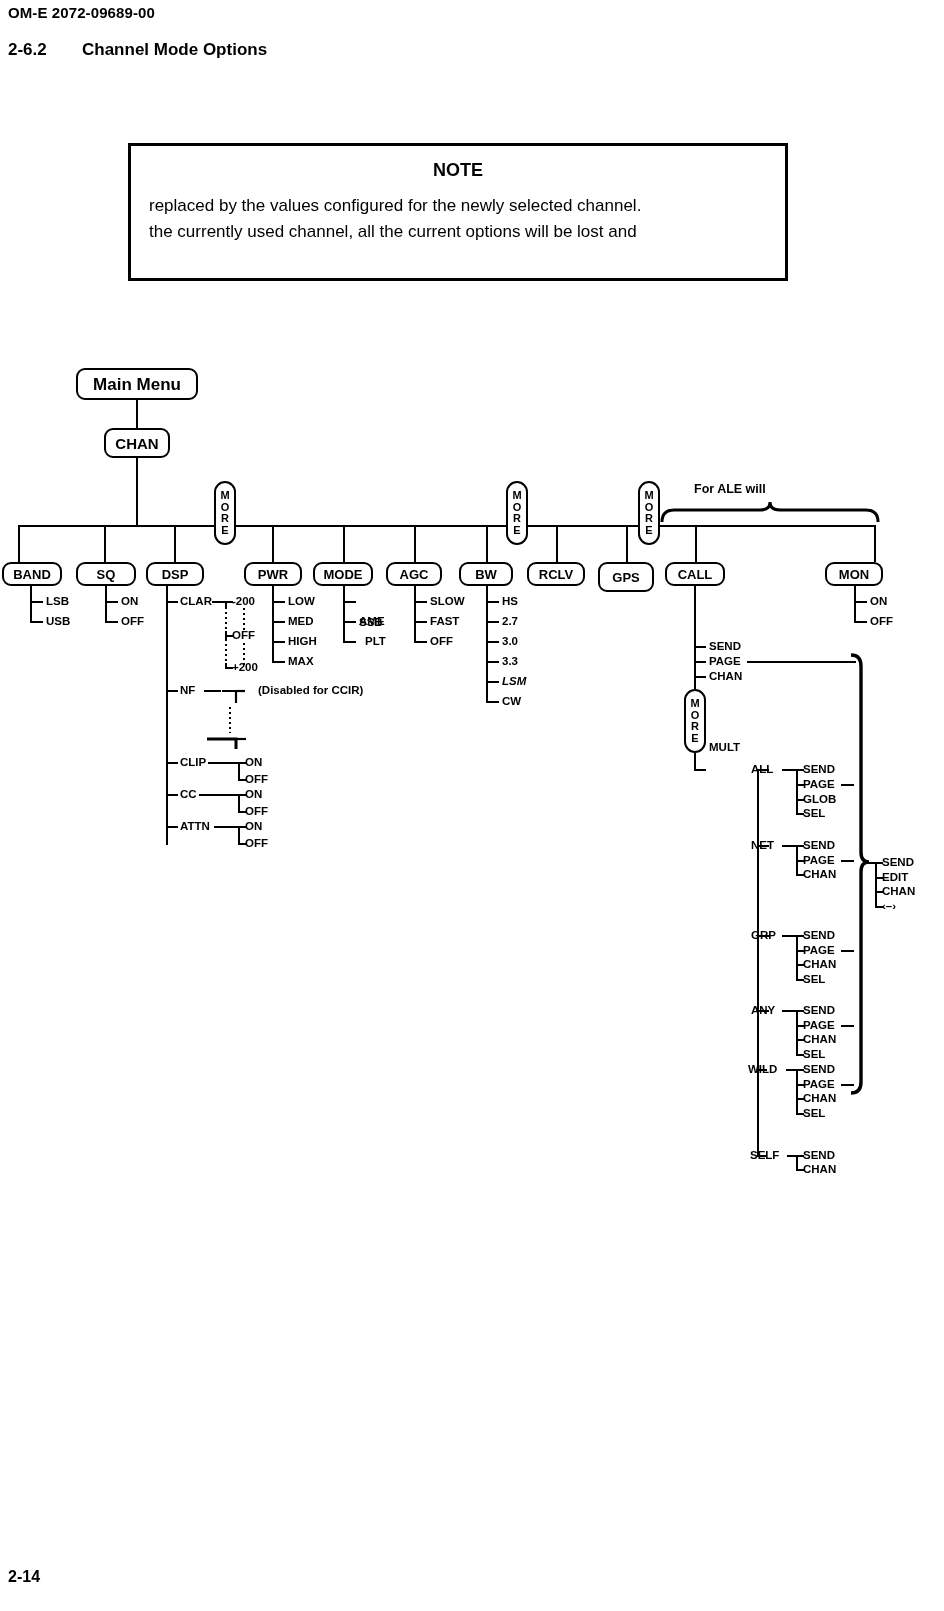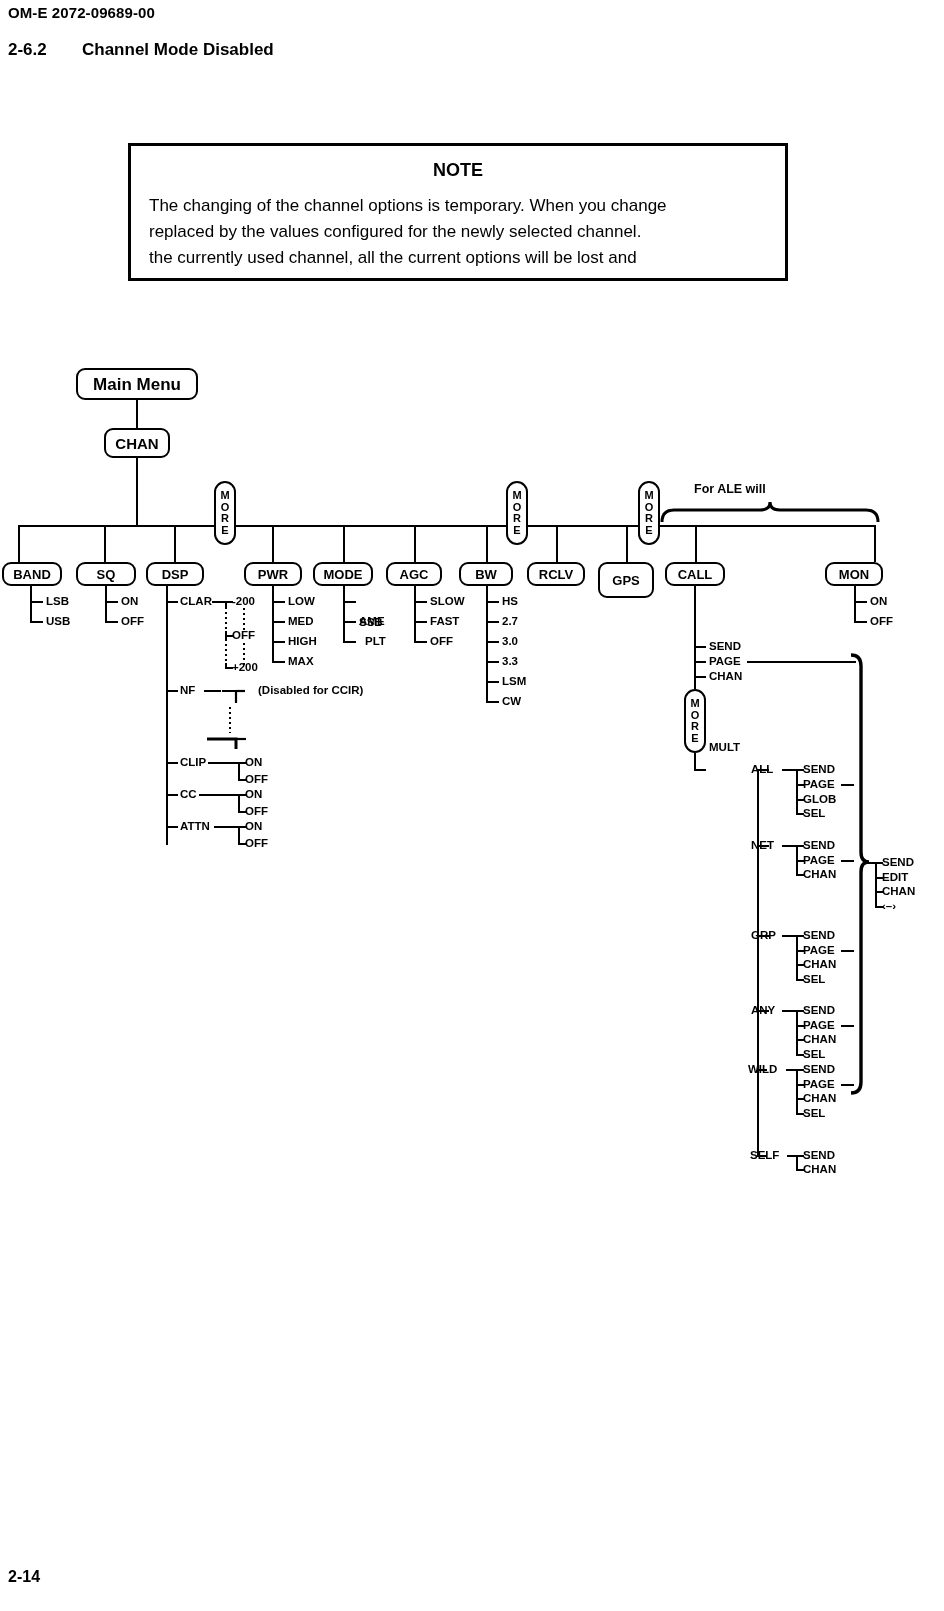--- a/index.html
+++ b/index.html
@@ -120,28 +120,27 @@
   .brace{position:absolute;}
 </style>
 </head>
 <body>
 
 <div class="page">
 
   <div class="doc-id">OM-E 2072-09689-00</div>
 
   <div class="sec-head">
-    <span class="num">2-6.2</span><span>Channel Mode Disabled</span>
+    <span class="num">2-6.2</span><span>Channel Mode Options</span>
   </div>
 
 
   <div class="note-box">
     <div class="note-title">NOTE</div>
     <div class="note-text">
-      <span>The changing of the channel options is temporary. When you change</span>
       <span>replaced by the values configured for the newly selected channel.</span>
       <span>the currently used channel, all the current options will be lost and</span>
     </div>
   </div>
 
 
   <div class="diagram">
 
     <div class="node main" style="left:76px;top:368px;width:122px;height:32px;">Main Menu</div>
 
@@ -190,21 +189,21 @@
     <div class="ln v" style="left:874px;top:525px;height:37px;"></div>
 
     <div class="node l1" style="left:2px;top:562px;width:60px;height:24px;">BAND</div>
     <div class="node l1" style="left:76px;top:562px;width:60px;height:24px;">SQ</div>
     <div class="node l1" style="left:146px;top:562px;width:58px;height:24px;">DSP</div>
     <div class="node l1" style="left:244px;top:562px;width:58px;height:24px;">PWR</div>
     <div class="node l1" style="left:313px;top:562px;width:60px;height:24px;">MODE</div>
     <div class="node l1" style="left:386px;top:562px;width:56px;height:24px;">AGC</div>
     <div class="node l1" style="left:459px;top:562px;width:54px;height:24px;">BW</div>
     <div class="node l1" style="left:527px;top:562px;width:58px;height:24px;">RCLV</div>
-    <div class="node l1" style="left:598px;top:562px;width:56px;height:36px;text-align:center;">GPS</div>
+    <div class="node l1" style="left:598px;top:562px;width:56px;height:30px;text-align:center;">GPS</div>
     <div class="node l1" style="left:665px;top:562px;width:60px;height:24px;">CALL</div>
     <div class="node l1" style="left:825px;top:562px;width:58px;height:24px;">MON</div>
 
     <div class="ln v2" style="left:30px;top:586px;height:37px;"></div>
     <div class="ln h2" style="left:30px;top:601px;width:13px;"></div>
     <div class="ln h2" style="left:30px;top:621px;width:13px;"></div>
     <div class="lbl" style="left:46px;top:595px;">LSB</div>
     <div class="lbl" style="left:46px;top:615px;">USB</div>
 
     <div class="ln v2" style="left:105px;top:586px;height:37px;"></div>
@@ -303,21 +302,21 @@
     <div class="ln h2" style="left:486px;top:601px;width:13px;"></div>
     <div class="ln h2" style="left:486px;top:621px;width:13px;"></div>
     <div class="ln h2" style="left:486px;top:641px;width:13px;"></div>
     <div class="ln h2" style="left:486px;top:661px;width:13px;"></div>
     <div class="ln h2" style="left:486px;top:681px;width:13px;"></div>
     <div class="ln h2" style="left:486px;top:701px;width:13px;"></div>
     <div class="lbl" style="left:502px;top:595px;">HS</div>
     <div class="lbl" style="left:502px;top:615px;">2.7</div>
     <div class="lbl" style="left:502px;top:635px;">3.0</div>
     <div class="lbl" style="left:502px;top:655px;">3.3</div>
-    <div class="lbl" style="left:502px;top:675px;">LSM</div>
+    <div class="lbl" style="left:502px;top:675px;font-style:italic;">LSM</div>
     <div class="lbl" style="left:502px;top:695px;">CW</div>
 
     <div class="ln v2" style="left:854px;top:586px;height:37px;"></div>
     <div class="ln h2" style="left:854px;top:601px;width:13px;"></div>
     <div class="ln h2" style="left:854px;top:621px;width:13px;"></div>
     <div class="lbl" style="left:870px;top:595px;">ON</div>
     <div class="lbl" style="left:870px;top:615px;">OFF</div>
 
     <div class="ln v2" style="left:694px;top:586px;height:103px;"></div>
     <div class="ln h2" style="left:694px;top:646px;width:12px;"></div>

